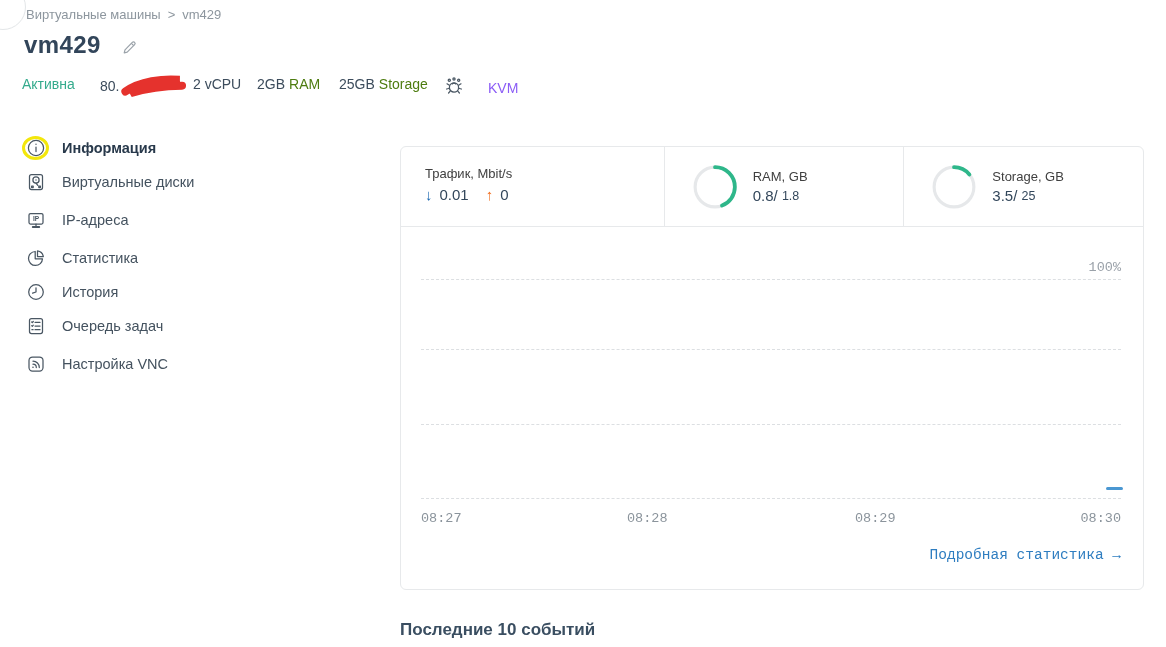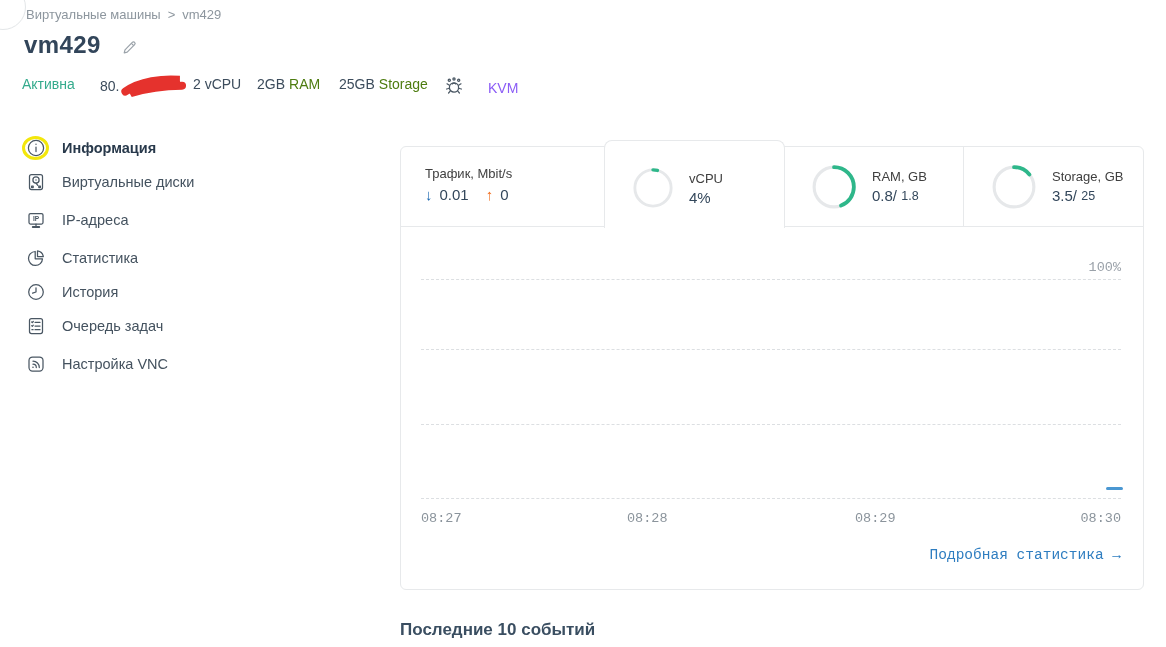--- a/index.html
+++ b/index.html
@@ -231,32 +231,20 @@
       <div class="tab tab-traffic">
         <div class="tab-label">Трафик, Mbit/s</div>
         <div class="traffic-vals">
           <span class="arrow-down">↓</span>
           <span>0.01</span>
           <span class="arrow-up">↑</span>
           <span>0</span>
         </div>
       </div>
 
-      <div class="tab active">
-        <div class="tab-donut">
-          <svg class="donut" width="42" height="42" viewBox="0 0 44 44">
-            <circle class="ring" cx="22" cy="22" r="19"></circle>
-            <circle class="arc" cx="22" cy="22" r="19" transform="rotate(-90 22 22)" stroke-dasharray="4.775220833456485 119.38052083641213"></circle>
-          </svg>
-          <div class="donut-text">
-            <div class="tab-label">vCPU</div>
-            <div class="tab-value">4%</div>
-          </div>
-        </div>
-      </div>
 
       <div class="tab">
         <div class="tab-donut">
           <svg class="donut" width="46" height="46" viewBox="0 0 44 44">
             <circle class="ring" cx="22" cy="22" r="19"></circle>
             <circle class="arc" cx="22" cy="22" r="19" transform="rotate(-90 22 22)" stroke-dasharray="52.527429168021335 119.38052083641213"></circle>
           </svg>
           <div class="donut-text">
             <div class="tab-label">RAM, GB</div>
             <div class="tab-value">

